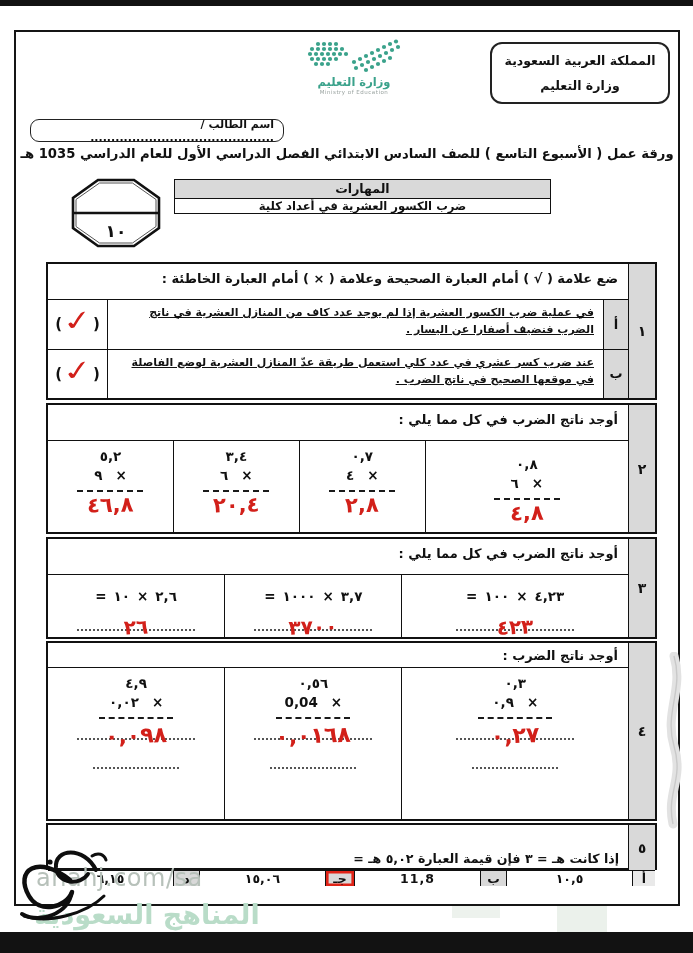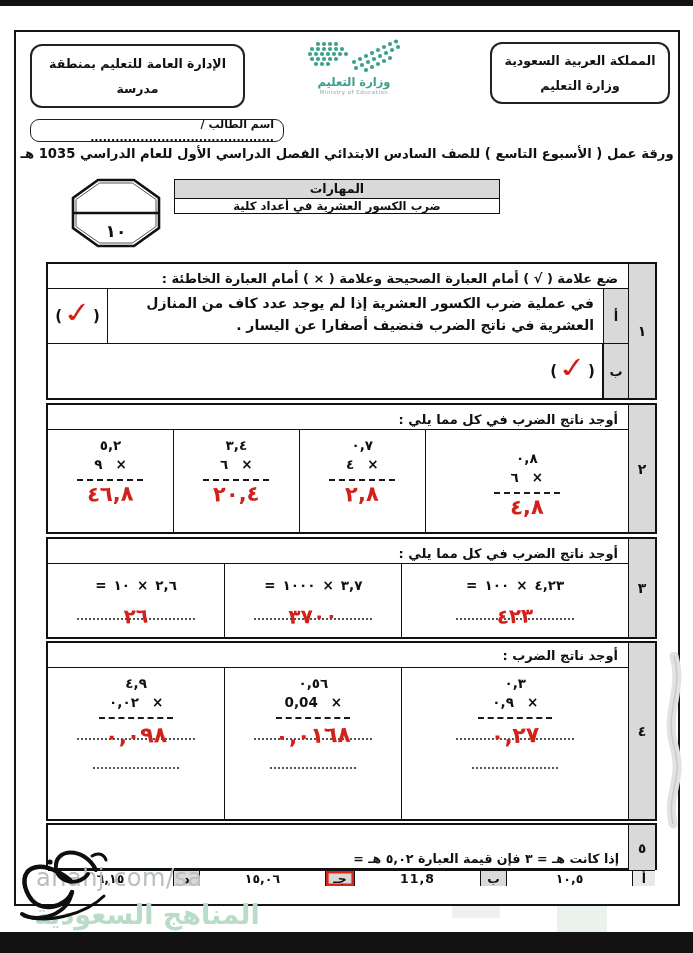--- a/index.html
+++ b/index.html
@@ -28,44 +28,44 @@
   .logo-ar { color:#3aa28b; font-weight:bold; font-size:11.5px; margin-top:1px; }
   .logo-en { color:#9aa3a0; font-size:5.5px; letter-spacing:.5px; direction:ltr; }
   .name-box { position:absolute; left:14px; top:87px; width:254px; height:23px;
               border:1.6px solid #222; border-radius:9px; display:flex; align-items:center;
               padding:0 9px; font-weight:bold; font-size:11px; background:#fff; }
   .title { position:absolute; left:0; right:0; top:114px; text-align:center;
            font-weight:bold; font-size:13.2px; }
 
   
   .octagon { position:absolute; left:54px; top:145px; }
-  .skills { position:absolute; left:158px; top:147px; width:326px;
+  .skills { position:absolute; left:158px; top:147px; width:377px;
             border:1.6px solid #111; font-weight:bold; font-size:11.6px; text-align:center; }
   .skills .sh { background:#d9d9d9; border-bottom:1.2px solid #111; padding:1px 0 2px; font-size:12.5px; }
   .skills .si { border-bottom:1.2px solid #111; padding:0 0 0; }
   .skills .si:last-child { border-bottom:none; }
 
   
   .qblock { position:absolute; left:30px; width:611px; border:2.2px solid #111;
             display:flex; background:#fff; }
   .qnum { width:27px; background:#d9d9d9; border-left:1.6px solid #111;
           display:flex; align-items:center; justify-content:center;
           font-weight:bold; font-size:14px; flex:0 0 auto; }
   .qbody { flex:1; display:flex; flex-direction:column; min-width:0; }
   .qprompt { border-bottom:1.6px solid #111; font-weight:bold; font-size:13px;
-             padding:7px 10px 2px; }
+             padding:7px 10px 13px; }
 
   
   .stmt-row { display:flex; border-bottom:1.4px solid #111; flex:1; }
   .stmt-row:last-child { border-bottom:none; }
   .stmt-letter { width:25px; background:#d9d9d9; border-left:1.3px solid #111;
                  display:flex; align-items:center; justify-content:center;
                  font-weight:bold; font-size:13px; flex:0 0 auto; }
-  .stmt-text { flex:1; font-weight:bold; font-size:14px; line-height:1.55;
-               padding:4px 9px; text-align:right; }
+  .stmt-text { flex:1; font-weight:bold; font-size:11px; line-height:1.55;
+               padding:4px 9px; text-align:right;text-decoration:underline; }
   .mark-cell { width:60px; border-right:1.3px solid #111; display:flex;
                align-items:center; justify-content:center; flex:0 0 auto; direction:ltr; gap:5px; }
   .paren { font-weight:bold; font-size:15px; color:#111; }
   .check { color:#d2201a; font-size:25px; font-weight:bold;
            transform:rotate(-12deg) scaleX(1.45); margin-top:-7px; }
 
   
   .prow { display:flex; flex:1; }
   .prow > .pcell { flex:1; border-left:1.3px solid #111; display:flex;
                    flex-direction:column; align-items:center; padding-top:7px; }
@@ -176,24 +176,20 @@
             <circle cx="68" cy="29" r="2.1"></circle>
             <circle cx="74" cy="26" r="2.1"></circle>
             <circle cx="80" cy="23" r="2.1"></circle>
             <circle cx="86" cy="20" r="2.1"></circle>
         </g>
       </svg>
       <div class="logo-ar">وزارة التعليم</div>
       <div class="logo-en">Ministry of Education</div>
     </div>
 
-    <div class="hbox left">
-      <div>الإدارة العامة للتعليم بمنطقة</div>
-      <div>مدرسة</div>
-    </div>
 
     <div class="name-box">
       <span>اسم الطالب / ............................................</span>
     </div>
 
     <div class="title">ورقة عمل ( الأسبوع التاسع ) للصف السادس الابتدائي الفصل الدراسي الأول للعام الدراسي 1035 هـ</div>
 
     <div class="octagon">
       <svg width="92" height="72" viewBox="0 0 92 72">
         <polygon points="28,3 64,3 89,21 89,51 64,69 28,69 3,51 3,21" fill="#fff" stroke="#111" stroke-width="2.6"></polygon>
@@ -216,20 +212,21 @@
           <div class="stmt-letter">أ</div>
           <div class="stmt-text">في عملية ضرب الكسور العشرية إذا لم يوجد عدد كاف من المنازل العشرية في ناتج الضرب فنضيف أصفارا عن اليسار .</div>
           <div class="mark-cell">
             <span class="paren">(</span>
             <span class="check">✓</span>
             <span class="paren">)</span>
           </div>
         </div>
         <div class="stmt-row">
           <div class="stmt-letter">ب</div>
+          <div class="stmt-text">عند ضرب كسر عشري في عدد كلي استعمل طريقة عدّ المنازل العشرية لوضع الفاصلة في موقعها الصحيح في ناتج الضرب .</div>
           <div class="mark-cell">
             <span class="paren">(</span>
             <span class="check">✓</span>
             <span class="paren">)</span>
           </div>
         </div>
       </div>
     </div>
 
     <div class="qblock" style="top:371px; height:131px;">

